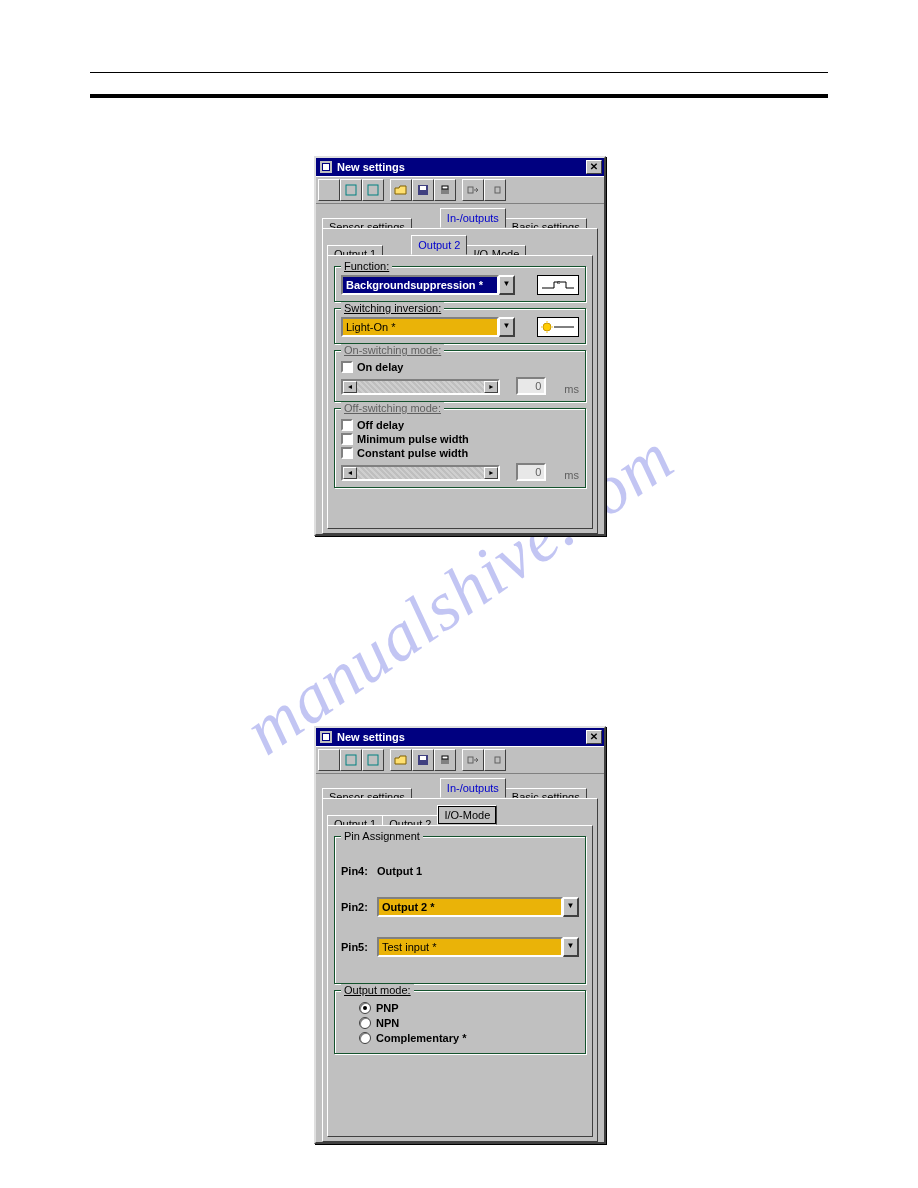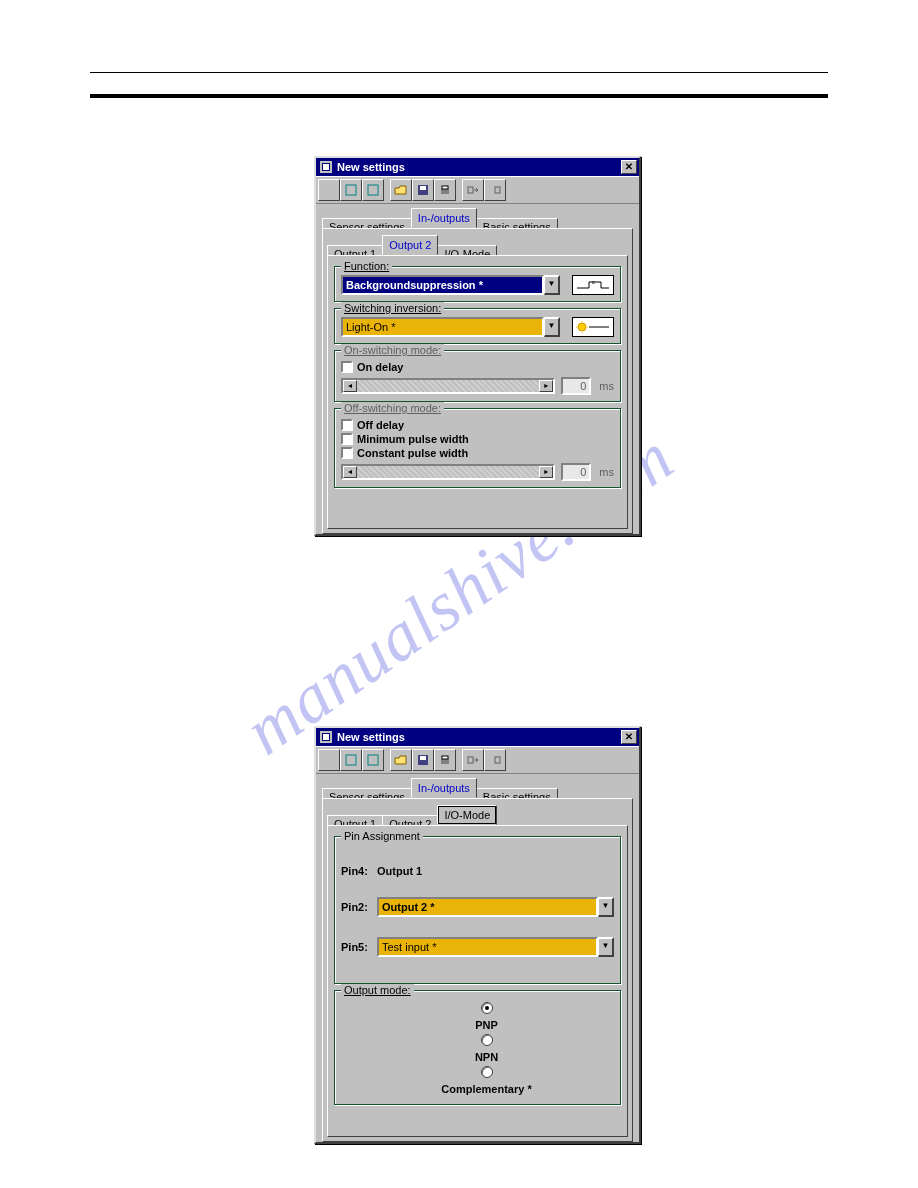--- a/index.html
+++ b/index.html
@@ -23,21 +23,21 @@
     font-family: Georgia, "Times New Roman", serif;
     font-style: italic;
     color: rgba(80,90,220,0.35);
     pointer-events:none;
     white-space:nowrap;
     letter-spacing:1px;
   }
 
   .dialog {
     position:absolute;
-    width:327px;
+    width:292px;
     background:#c0c0c0;
     border: 2px solid;
     border-color: #dfdfdf #404040 #404040 #dfdfdf;
     box-shadow: 1px 1px 0 #000;
   }
   .dlg1 { left:314px; top:156px; height:380px; }
   .dlg2 { left:314px; top:726px; height:418px; }
 
   .titlebar {
     background:#000080;
@@ -87,21 +87,21 @@
     margin-right:-1px;
     color:#000;
     cursor:default;
   }
   .tab.active {
     border-bottom-color:#c0c0c0;
     z-index:2;
     padding-top:3px; padding-bottom:3px;
     top:0;
   }
-  .tab.activeblue { color:#0000cc; }
+  .tab.activeblue { color:#0000cc;margin-left:29px; }
   .tabpanel {
     border:1px solid; border-color:#fff #404040 #404040 #fff;
     background:#c0c0c0;
     padding:4px 4px 6px 4px;
     position:relative;
     z-index:1;
   }
   .subtabs { margin-top:2px; }
 
   .group {
@@ -140,21 +140,21 @@
   }
   .selectbox .arrow {
     width:16px;
     background:#c0c0c0;
     border:2px solid; border-color:#fff #404040 #404040 #fff;
     border-left-width:1px;
     font-size:8px; text-align:center;
     line-height:14px;
   }
 
-  .rowflex { display:flex; align-items:center; gap:6px; }
+  .rowflex { display:flex; align-items:flex-end; gap:16px; }
   .preview {
     width:42px; height:20px;
     background:#fff;
     border:1px solid #000;
     margin-left:6px;
     display:flex; align-items:center; justify-content:center;
     font-size:10px;
   }
 
   .checkbox { display:flex; align-items:flex-start; gap:4px; font-weight:bold; margin:2px 0; }
@@ -172,21 +172,21 @@
     background:#c0c0c0;
     border:1px solid; border-color:#fff #404040 #404040 #fff;
     font-size:8px; text-align:center; line-height:10px;
   }
   .slider .btn.l { left:0; }
   .slider .btn.r { right:0; }
 
   .numbox { width:30px; height:18px; border:2px solid; border-color:#808080 #fff #fff #808080; background:#e8e8e8; text-align:right; padding:0 3px; line-height:14px; color:#606060; }
   .unit { color:#606060; margin-left:2px; }
 
-  .radio { display:flex; align-items:center; gap:5px; font-weight:bold; margin:3px 0 3px 18px;flex-direction:column; }
+  .radio { display:flex; align-items:center; gap:5px; font-weight:bold; margin:3px 0 3px 18px; }
   .radio .circ { width:12px; height:12px; border:1px solid #404040; border-radius:50%; background:#fff; box-shadow: inset 1px 1px 0 #808080; position:relative; }
   .radio .circ.sel::after { content:""; position:absolute; left:3px; top:3px; width:4px; height:4px; border-radius:50%; background:#000; }
 
   .pin-label { display:inline-block; width:36px; font-weight:bold; }
   .pin-row { display:flex; align-items:center; margin:20px 0; }
   .pin-select { flex:1; }
 </style>
 </head>
 <body>
 

